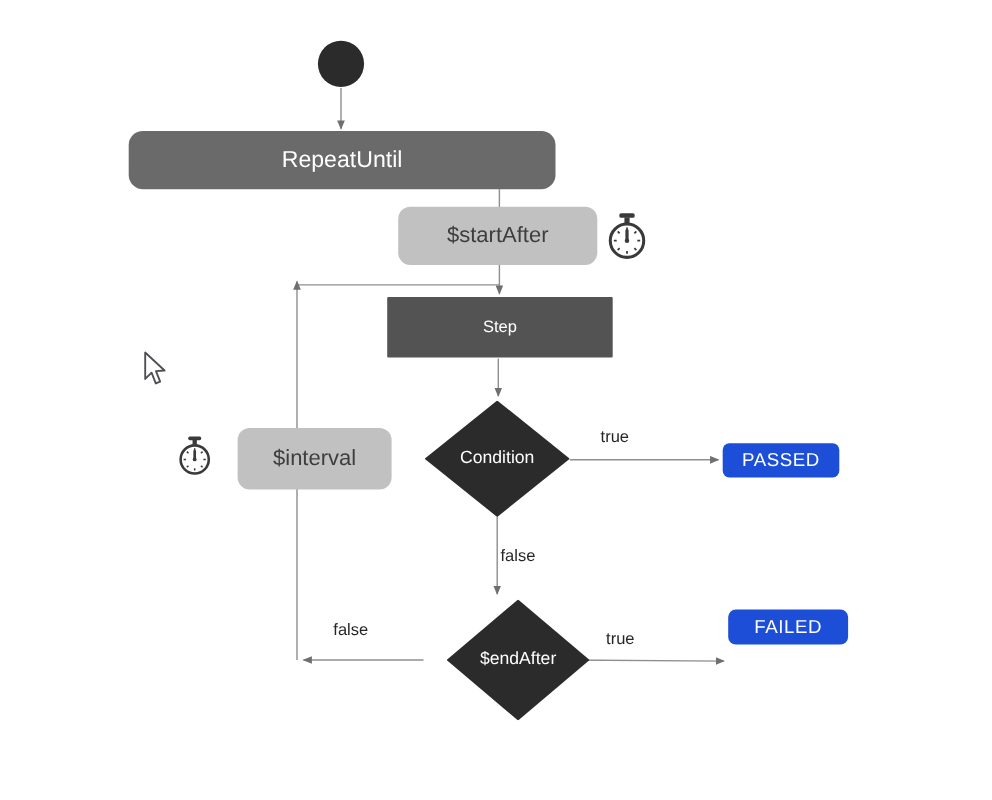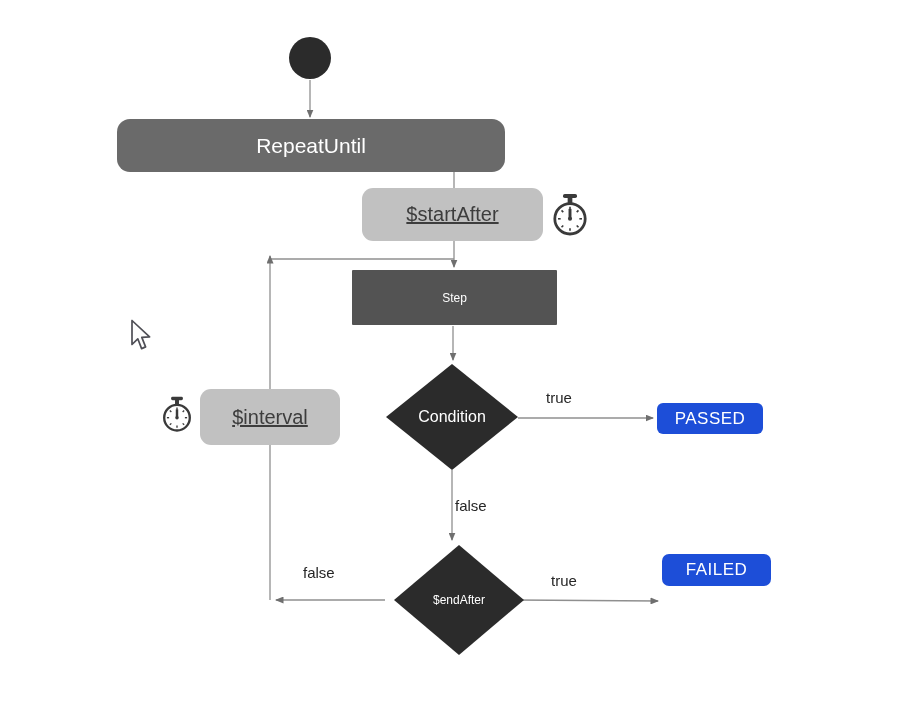--- a/index.html
+++ b/index.html
@@ -7,30 +7,30 @@
     position:relative;width:902px;height:722px;background:#ffffff;overflow:hidden;
     font-family:"Liberation Sans",sans-serif;
   }
   .edges{position:absolute;left:0;top:0;width:902px;height:727px;z-index:1;}
   .node{position:absolute;display:flex;align-items:center;justify-content:center;z-index:2;box-sizing:border-box;}
 
   .start-node{left:289px;top:37px;width:42px;height:42px;border-radius:50%;background:#2b2b2b;}
 
   .repeat-until{left:117px;top:119px;width:388px;height:53px;background:#6a6a6a;border-radius:13px;
     color:#ffffff;font-size:21px;}
-  .step{left:352px;top:270px;width:205px;height:55px;background:#535353;color:#ffffff;font-size:12px;border-radius:1px;}
+  .step{left:352px;top:270px;width:205px;height:55px;background:#535353;color:#ffffff;font-size:15px;border-radius:1px;}
 
-  .timer-box{background:#c1c1c1;border-radius:11px;color:#3d3d3d;font-size:20px;text-decoration:underline;}
+  .timer-box{background:#c1c1c1;border-radius:11px;color:#3d3d3d;font-size:20px;}
   .start-after{left:362px;top:188px;width:181px;height:53px;}
-  .interval{left:200px;top:389px;width:140px;height:56px;}
+  .interval{left:216px;top:389px;width:140px;height:56px;}
 
   .diamond{background:#2b2b2b;color:#ffffff;
     clip-path:polygon(50% 0%,100% 50%,50% 100%,0% 50%);}
   .condition{left:386px;top:364px;width:132px;height:106px;font-size:16px;}
-  .end-after{left:394px;top:545px;width:130px;height:110px;font-size:12px;}
+  .end-after{left:406px;top:545px;width:130px;height:110px;font-size:16px;}
 
   .terminal{color:#ffffff;font-size:17px;letter-spacing:.5px;}
   .passed{left:657px;top:403px;width:106px;height:31px;background:#1d4ed8;border-radius:6px;}
   .failed{left:662px;top:554px;width:109px;height:32px;background:#1d4ed8;border-radius:7px;}
 
   .edge-label{position:absolute;z-index:2;color:#262626;font-size:15px;line-height:1;}
   .lbl-true-1{left:546px;top:390px;}
   .lbl-false-1{left:455px;top:498px;}
   .lbl-true-2{left:551px;top:573px;}
   .lbl-false-2{left:303px;top:565px;}

